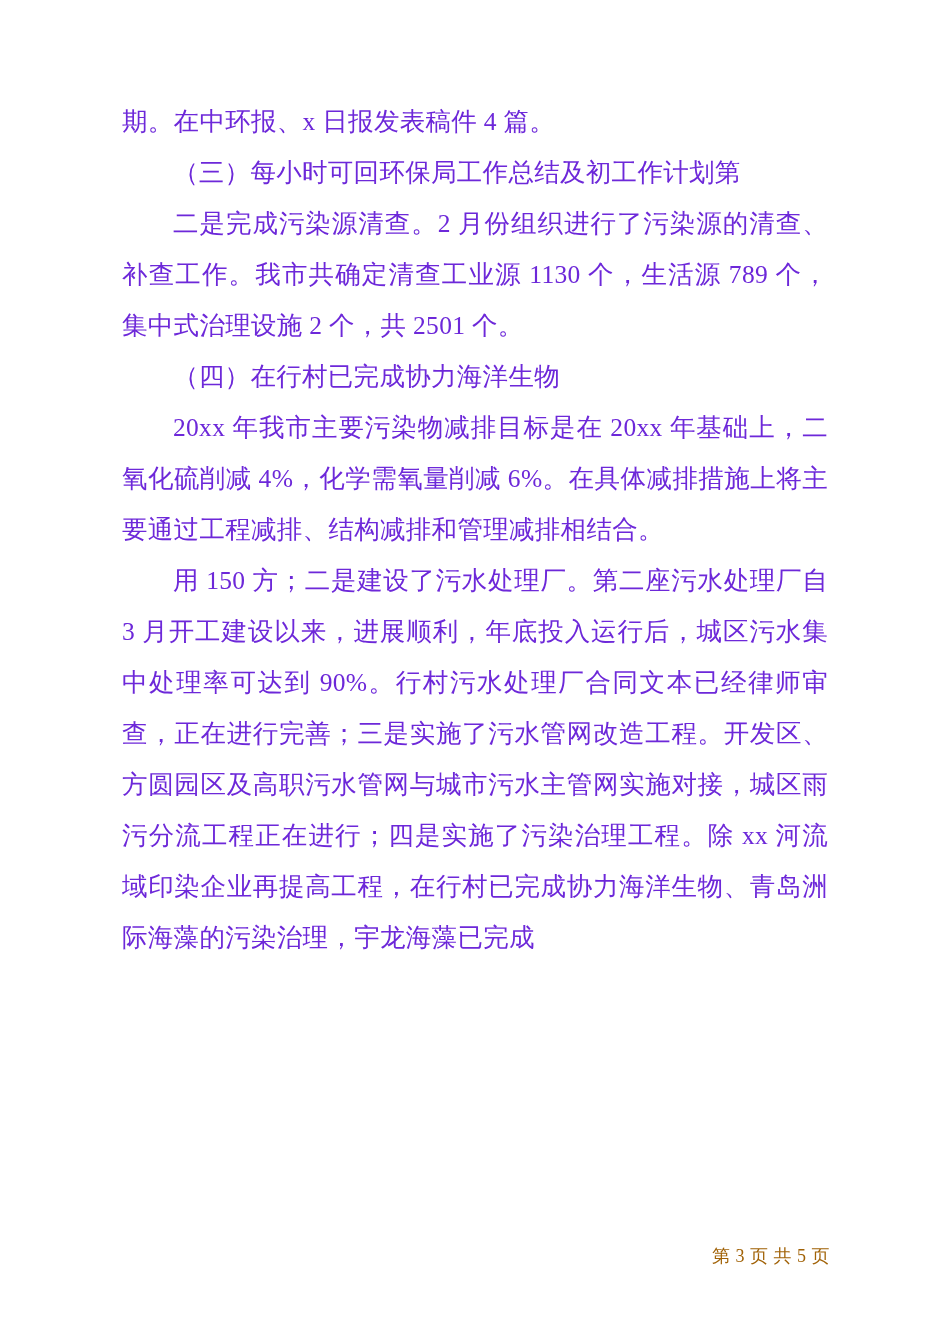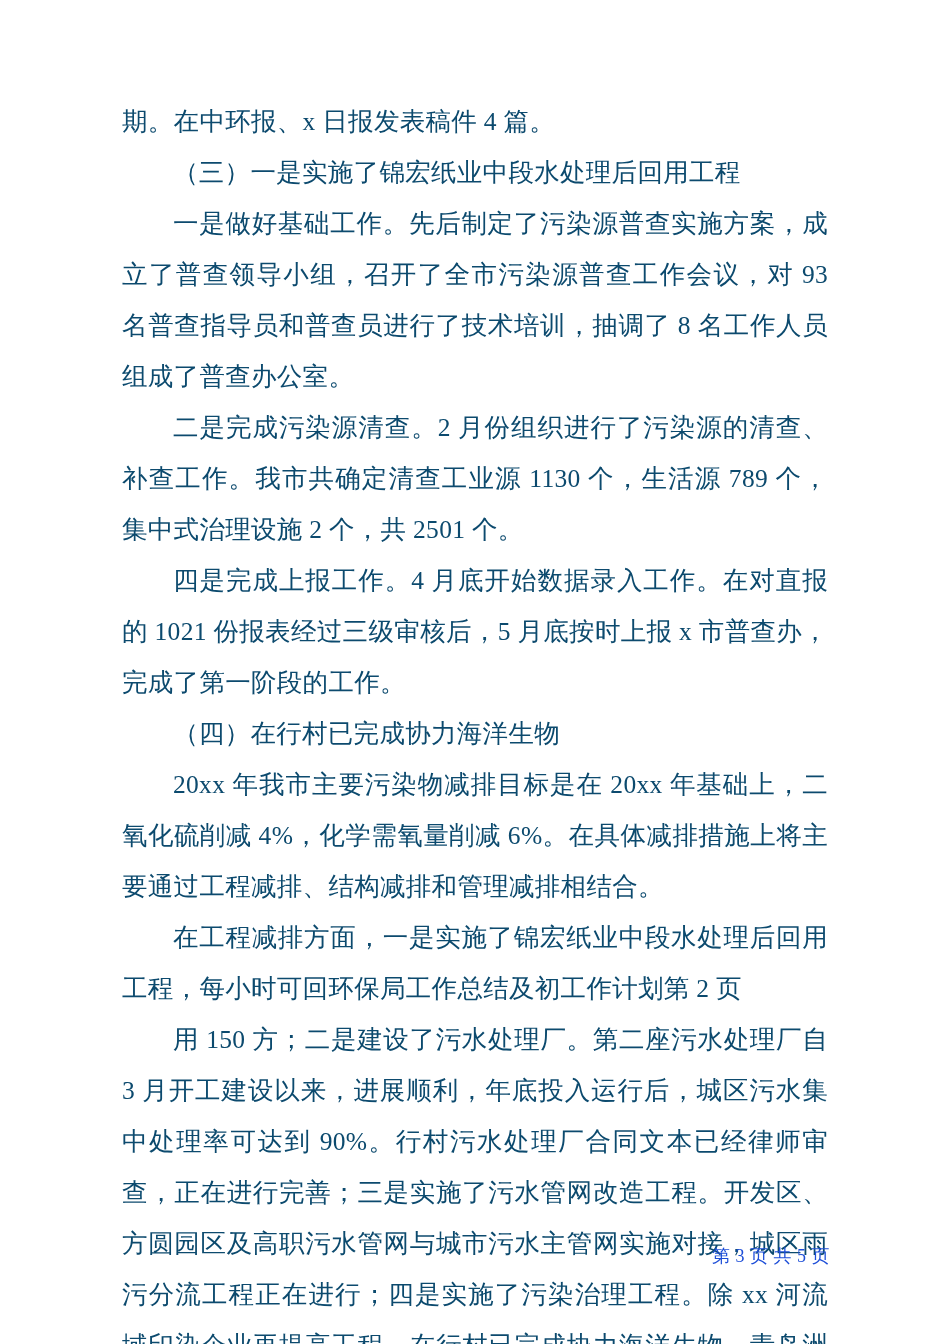--- a/index.html
+++ b/index.html
@@ -22,48 +22,45 @@
   .content {
     position: absolute;
     left: 122px;
     top: 96px;
     width: 706px;
   }
   p {
     margin: 0;
     font-size: 25.5px;
     line-height: 51px;
-    color: #0c4a6e;
+    color: #6d28d9;
     text-align: justify;
     text-justify: inter-ideograph;
     letter-spacing: 0.3px;
     font-family: "Liberation Serif", "DejaVu Serif", serif;
   }
   p.indent {
     text-indent: 51px;
   }
   .footer {
     position: absolute;
     right: 120px;
     bottom: 76px;
     font-size: 18px;
-    color: #1d4ed8;
+    color: #a16207;
     letter-spacing: 0.5px;
     font-family: "Liberation Serif", "DejaVu Serif", serif;
   }
 </style>
 </head>
 <body>
 
 <div class="page">
   <div class="content">
     <p class="">期。在中环报、x 日报发表稿件 4 篇。</p>
-    <p class="indent">（三）一是实施了锦宏纸业中段水处理后回用工程</p>
-    <p class="indent">一是做好基础工作。先后制定了污染源普查实施方案，成立了普查领导小组，召开了全市污染源普查工作会议，对 93 名普查指导员和普查员进行了技术培训，抽调了 8 名工作人员组成了普查办公室。</p>
+    <p class="indent">（三）每小时可回环保局工作总结及初工作计划第</p>
     <p class="indent">二是完成污染源清查。2 月份组织进行了污染源的清查、补查工作。我市共确定清查工业源 1130 个，生活源 789 个，集中式治理设施 2 个，共 2501 个。</p>
-    <p class="indent">四是完成上报工作。4 月底开始数据录入工作。在对直报的 1021 份报表经过三级审核后，5 月底按时上报 x 市普查办，完成了第一阶段的工作。</p>
     <p class="indent">（四）在行村已完成协力海洋生物</p>
     <p class="indent">20xx 年我市主要污染物减排目标是在 20xx 年基础上，二氧化硫削减 4%，化学需氧量削减 6%。在具体减排措施上将主要通过工程减排、结构减排和管理减排相结合。</p>
-    <p class="indent">在工程减排方面，一是实施了锦宏纸业中段水处理后回用工程，每小时可回环保局工作总结及初工作计划第 2 页</p>
     <p class="indent">用 150 方；二是建设了污水处理厂。第二座污水处理厂自 3 月开工建设以来，进展顺利，年底投入运行后，城区污水集中处理率可达到 90%。行村污水处理厂合同文本已经律师审查，正在进行完善；三是实施了污水管网改造工程。开发区、方圆园区及高职污水管网与城市污水主管网实施对接，城区雨污分流工程正在进行；四是实施了污染治理工程。除 xx 河流域印染企业再提高工程，在行村已完成协力海洋生物、青岛洲际海藻的污染治理，宇龙海藻已完成</p>
   </div>
   <div class="footer">第 3 页 共 5 页</div>
 </div>
 
 </body></html>

